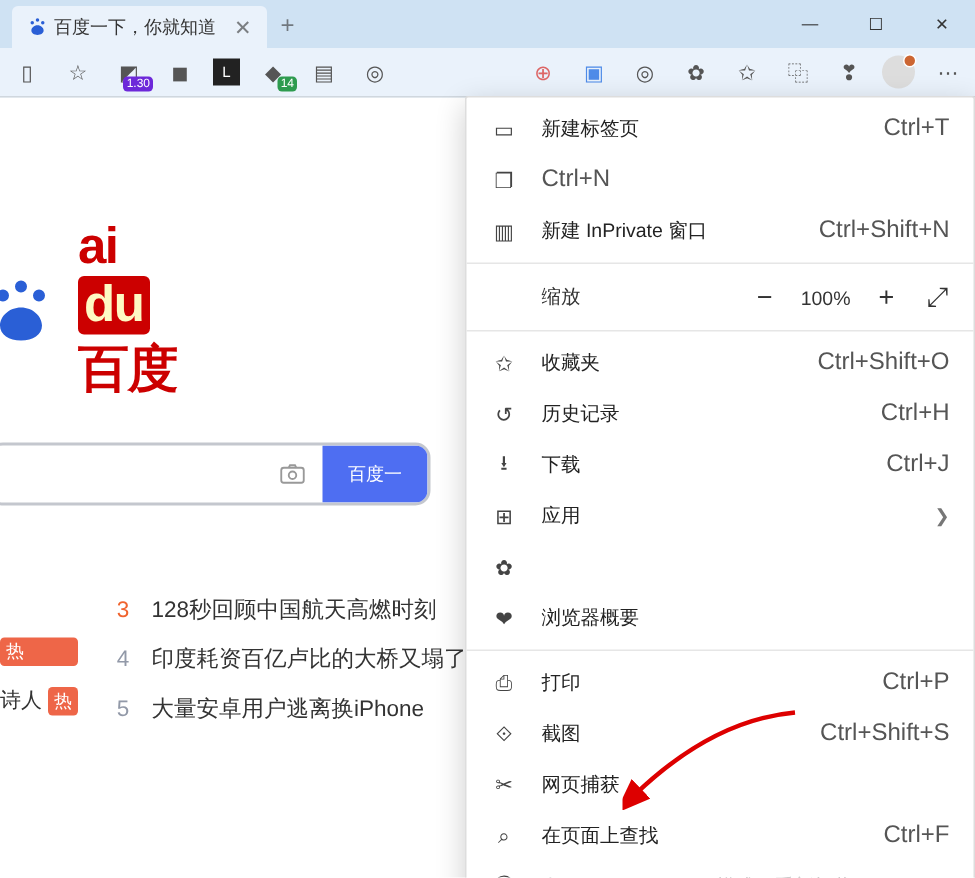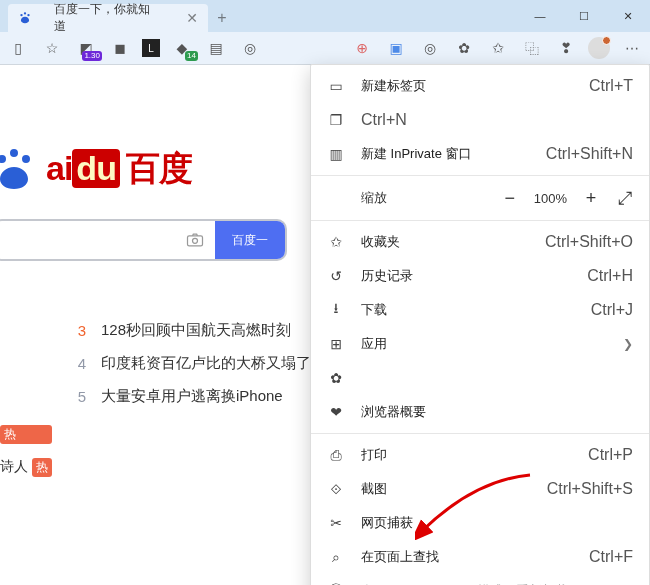--- a/index.html
+++ b/index.html
@@ -1,34 +1,34 @@
 <!DOCTYPE html>
 <html><head>
 <meta charset="utf-8">
 <style>
   * { box-sizing: border-box; margin: 0; padding: 0; }
   body { width: 650px; height: 585px; font-family: "Microsoft YaHei", "Segoe UI", sans-serif; font-size: 13px; background: #fff; overflow: hidden; position: relative; color: #333; }
   .titlebar { height: 32px; background: #cfe2f3; display: flex; align-items: stretch; }
-  .tab { background: #eaf2fb; margin: 4px 0 0 8px; padding: 0 10px; display: flex; align-items: center; gap: 22px; border-radius: 4px 4px 0 0; max-width: 200px; font-size: 12px; }
+  .tab { background: #eaf2fb; margin: 4px 0 0 8px; padding: 0 10px; display: flex; align-items: center; gap: 4px; border-radius: 4px 4px 0 0; max-width: 200px; font-size: 12px; }
   .favicon { width: 14px; height: 14px; display: inline-flex; align-items: center; justify-content: center; }
   .tab-close { margin-left: 8px; font-size: 14px; opacity: .6; }
   .newtab { width: 28px; display: flex; align-items: center; justify-content: center; margin-top: 4px; font-size: 16px; opacity: .6; }
   .win-controls { margin-left: auto; display: flex; }
   .win-controls > div { width: 44px; display: flex; align-items: center; justify-content: center; font-size: 11px; }
   .toolbar { height: 33px; background: #eaf2fb; border-bottom: 1px solid #d0d7de; display: flex; align-items: center; padding: 0 6px; gap: 10px; }
   .tb-item { width: 24px; height: 24px; display: flex; align-items: center; justify-content: center; position: relative; font-size: 14px; color: #555; }
   .badge { position: absolute; bottom: -1px; right: -4px; background: #6d28d9; color: #fff; border-radius: 3px; font-size: 8px; padding: 0 2px; line-height: 10px; }
   .badge.green { background: #2e9b4f; }
   .avatar { width: 22px; height: 22px; border-radius: 50%; background: #ddd; position: relative; }
   .avatar::after { content: ""; position: absolute; top: -1px; right: -1px; width: 7px; height: 7px; background: #cc6633; border: 1px solid #fff; border-radius: 50%; }
   .spacer { margin-left: auto; }
   .content { position: relative; padding: 80px 0 0 0; }
   .baidu-logo { display: flex; align-items: center; gap: 8px; margin-left: 0; position: relative; left: -10px; }
   .paw { width: 48px; height: 48px; }
-  .logo-text { display: flex; align-items: baseline; }
+  .logo-text { display: flex; align-items: baseline; flex-direction: column; }
   .logo-a { font-size: 34px; font-weight: 700; color: #cc0000; letter-spacing: -1px; }
   .searchbar { margin: 26px 0 0 0; display: flex; justify-content: flex-start; position: relative; left: -8px; }
   .search-box { display: flex; border: 2px solid #c4c7ce; border-radius: 10px; overflow: hidden; width: 295px; height: 42px; }
   .search-input { flex: 1; }
   .cam { width: 40px; display: flex; align-items: center; justify-content: center; color: #999; font-size: 18px; }
   .search-btn { background: #4e6ef2; color: #fff; display: flex; align-items: center; justify-content: center; width: 70px; font-size: 12px; white-space: nowrap; }
   .hotlist { margin: 60px 0 0 75px; font-size: 15px; color: #333; }
   .hot-row { display: flex; align-items: center; gap: 12px; margin-bottom: 14px; }
   .rank { width: 14px; text-align: center; font-weight: 500; }
   .rank.top { color: #f0642f; }

